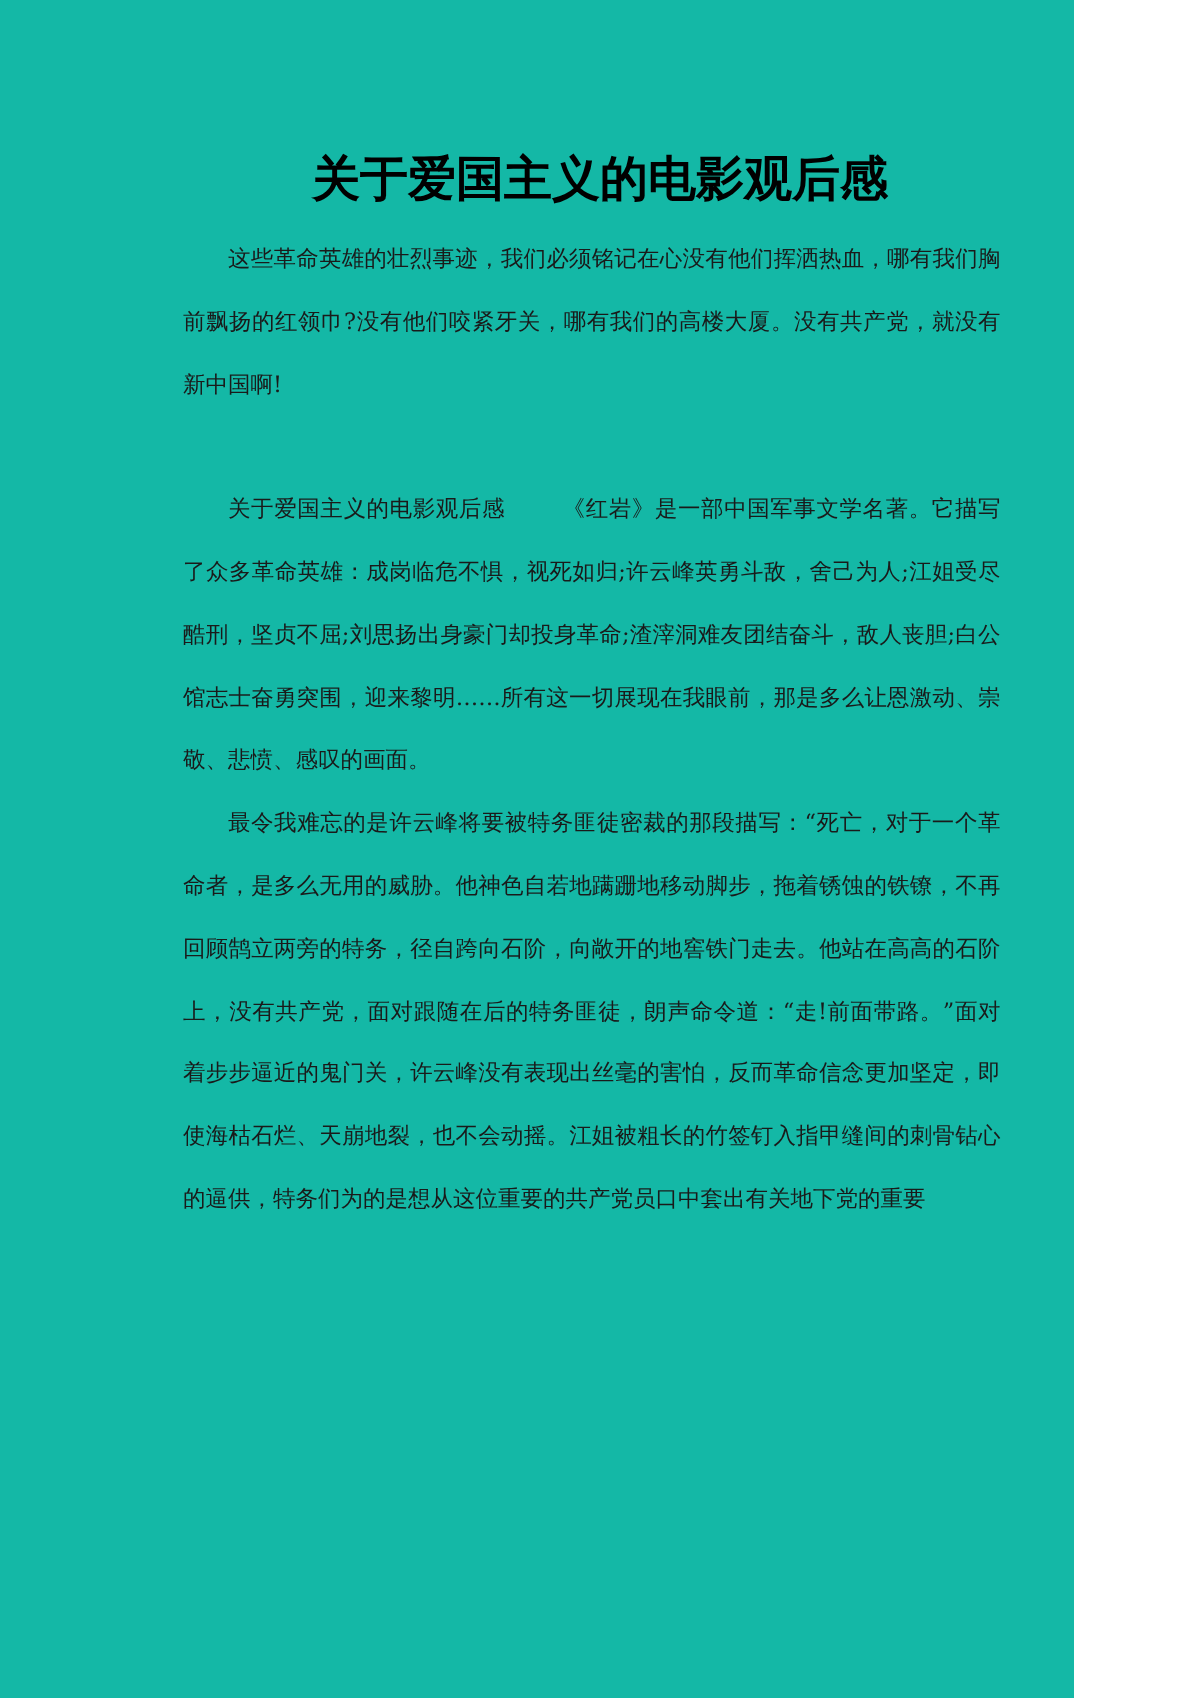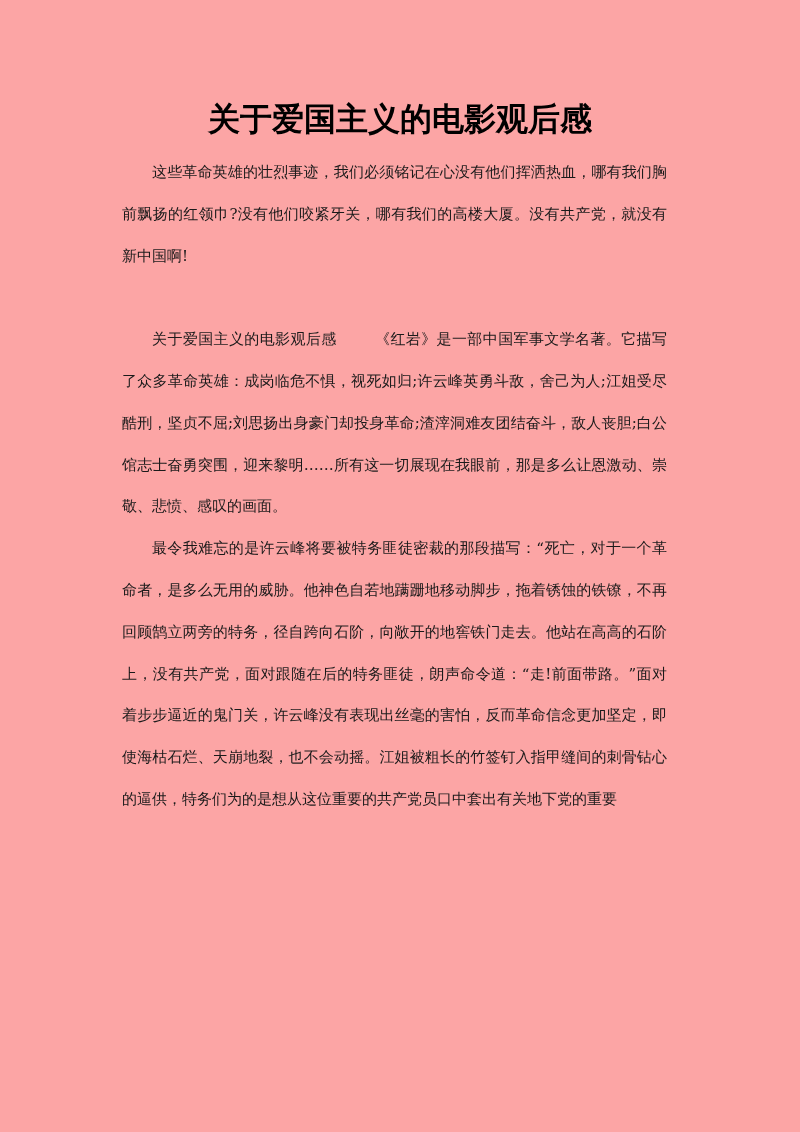--- a/index.html
+++ b/index.html
@@ -1,19 +1,19 @@
 <!DOCTYPE html>
 <html><head>
 <meta charset="utf-8">
 <style>
   html, body { margin: 0; padding: 0; background: #ffffff; }
   body { width: 800px; height: 1132px; position: relative; overflow: hidden; }
   .page {
-    position: absolute; left: 0; top: 0; width: 800px; height: 1132px;
-    background: #fca5a5; color: #111111;
+    position: absolute; left: 0; top: 0; width: 716px; height: 1132px;
+    background: #14b8a6; color: #111111;
     font-family: "DejaVu Serif", "Liberation Serif", serif;
   }
   .title {
     position: absolute; left: 0; top: 99px; width: 800px;
     text-align: center; font-size: 32px; font-weight: bold;
     line-height: 40px; letter-spacing: 0px; color: #000000;
     font-family: "DejaVu Sans", "Liberation Sans", sans-serif;
   }
   .body-text {
     position: absolute; left: 122px; top: 152px; width: 545px;

